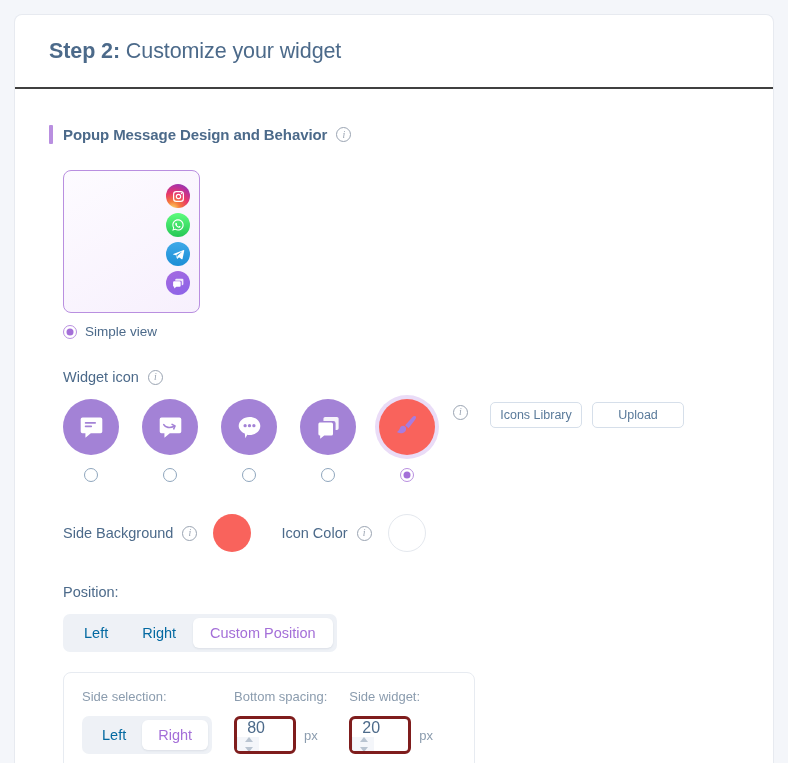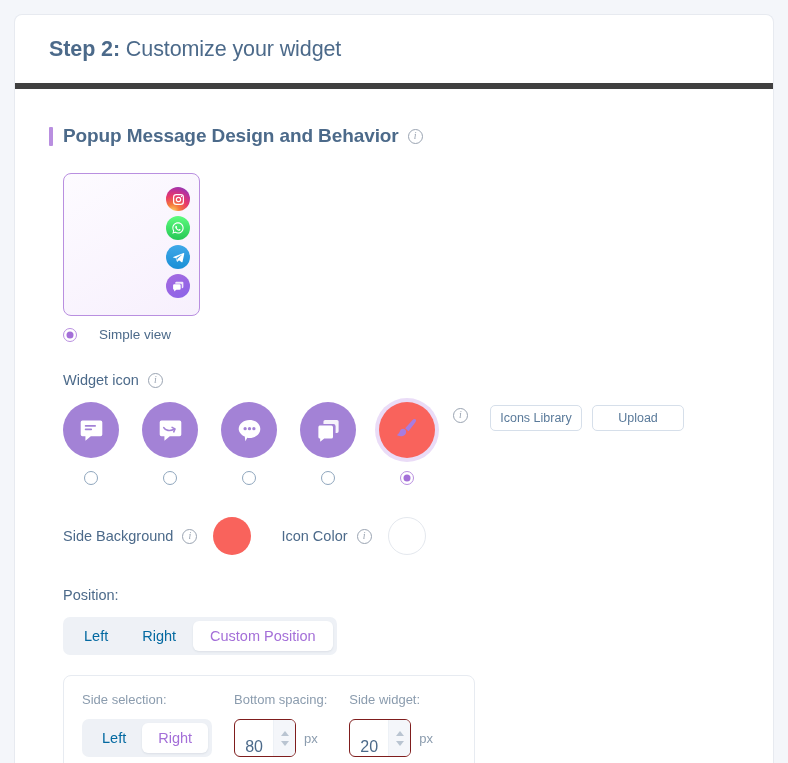--- a/index.html
+++ b/index.html
@@ -25,21 +25,21 @@
     border: 1px solid #e7eaf0;
     border-radius: 8px 8px 0 0;
     border-bottom: none;
   }
   
   .step-header {
     height: 74px;
     display: flex;
     align-items: center;
     padding-left: 34px;
-    border-bottom: 6px solid #404040;
+    border-bottom: 2px solid #404040;
   }
   .step-title {
     font-size: 21.5px;
     color: #4c6a8a;
     letter-spacing: -0.1px;
   }
   .step-title .step-strong {
     font-weight: bold;
     color: #4c6a8a;
   }
@@ -49,21 +49,21 @@
     align-items: center;
     padding: 36px 0 0 34px;
   }
   .section-bar {
     width: 4px; height: 19px;
     background: #b98fe0;
     border-radius: 1px;
     margin-right: 10px;
   }
   .section-title {
-    font-size: 19px;
+    font-size: 15px;
     font-weight: bold;
     color: #4c6a8a;
     letter-spacing: -0.1px;
   }
   
   .info-icon {
     display: inline-flex;
     align-items: center;
     justify-content: center;
     width: 15px; height: 15px;
@@ -160,21 +160,21 @@
     display: flex; align-items: center; justify-content: center;
   }
 
   
   .preview-radio {
     display: flex; align-items: center;
     margin-top: 11px;
   }
   .preview-radio .rlabel {
     font-size: 13.5px; color: #4c6a8a;
-    margin-left: 22px;
+    margin-left: 8px;
   }
   .radio {
     width: 14px; height: 14px;
     border-radius: 50%;
     border: 1.4px solid #8fa6bd;
     background: #fff;
     flex: none;
     position: relative;
   }
   .radio.on {
@@ -306,27 +306,28 @@
     display: inline-flex;
     background: #eef1f6;
     border-radius: 7px;
     padding: 4px;
     height: 38px;
     align-items: center;
   }
   .seg-sm .seg-item { font-size: 14.5px; padding: 0 16px; }
   .num-wrap { display: flex; align-items: center; }
   .num-box {
-    display: flex; align-items: flex-end;
-    border: 1px solid #7f1d1d;
+    display: flex; align-items: flex-start;
+    border: 3px solid #7f1d1d;
     border-radius: 6px;
     height: 38px;
     width: 62px;
     overflow: hidden;
     background: #fff;
+    flex-direction: column;
   }
   .num-box input {
     width: 38px;
     border: none; outline: none;
     font-size: 16px;
     color: #4c6a8a;
     text-align: center;
     font-family: "Liberation Sans", sans-serif;
     background: transparent;
     padding: 0;

